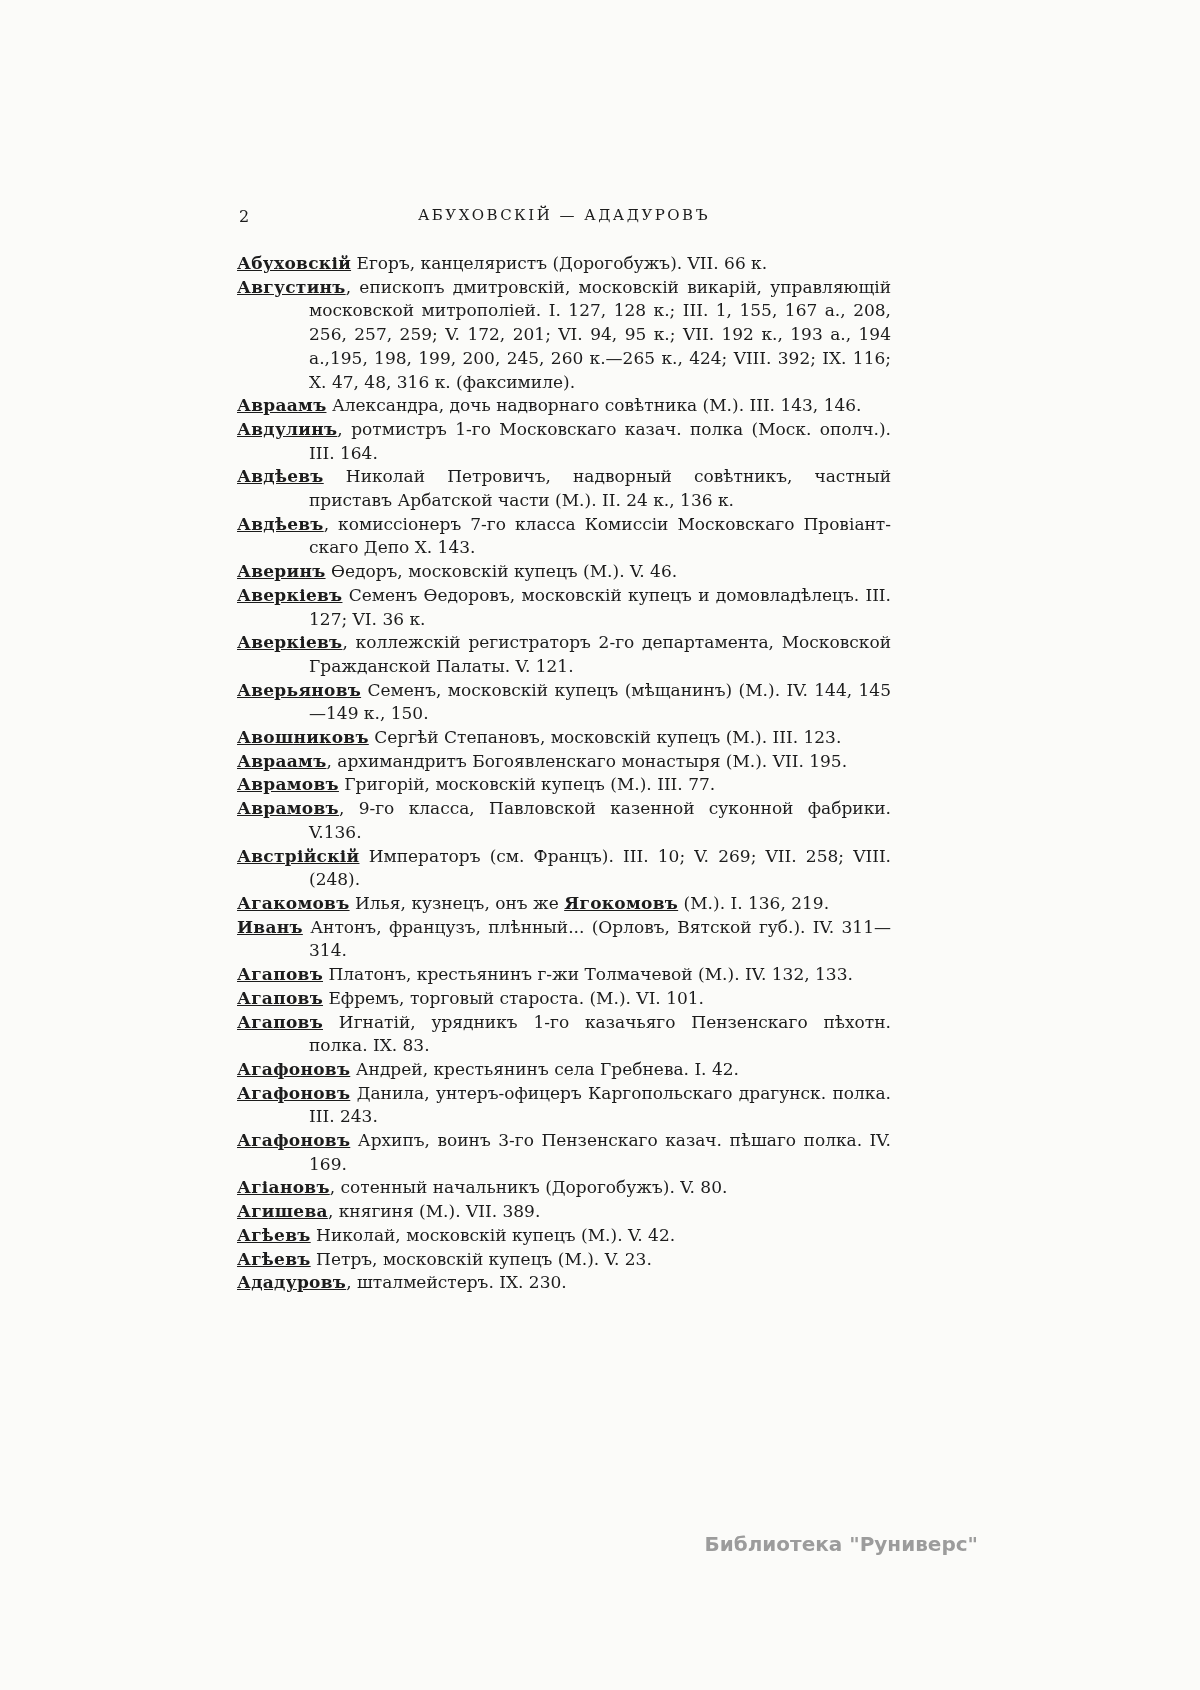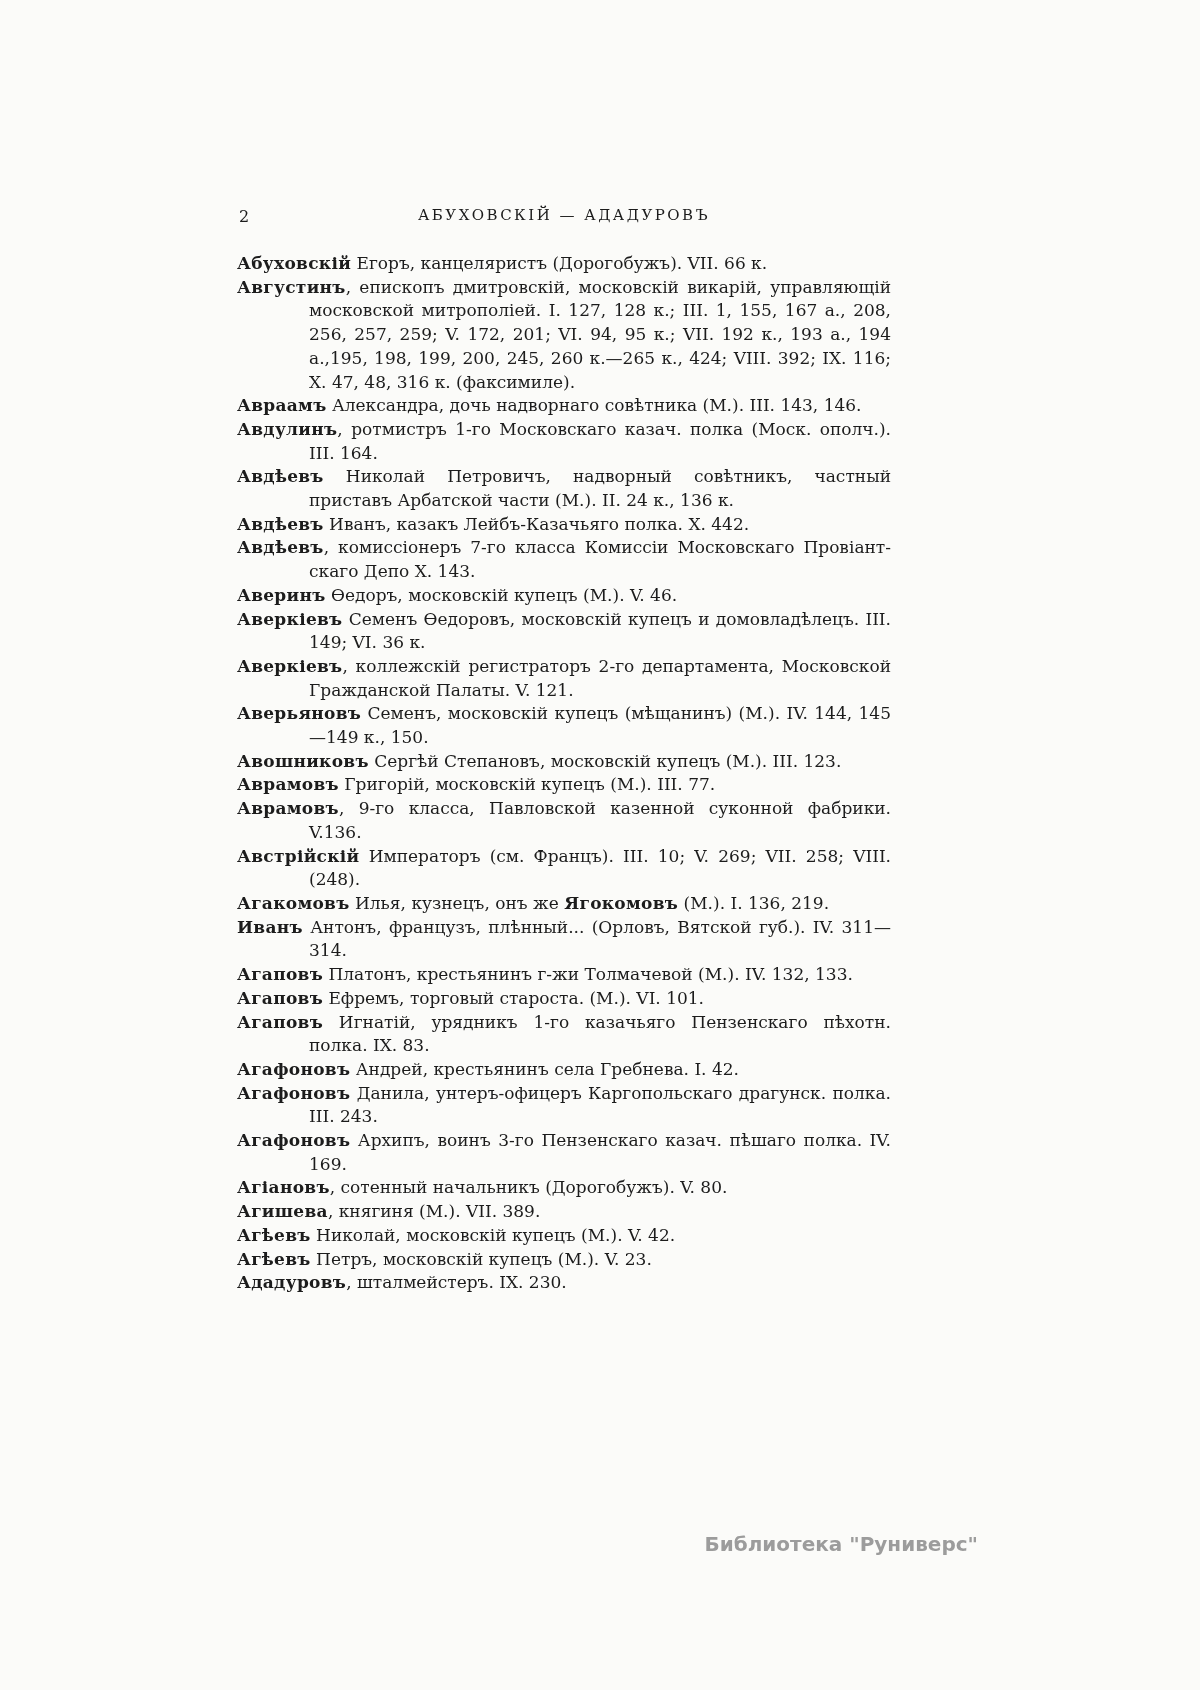--- a/index.html
+++ b/index.html
@@ -41,20 +41,21 @@
     line-height: 23.7px;
     text-align: justify;
   }
   .entry {
     padding-left: 72px;
     text-indent: -72px;
   }
   .entry .hw {
     font-weight: bold;
     letter-spacing: 0.3px;
+    text-decoration: underline;
   }
   .watermark {
     position: absolute;
     top: 1532px;
     right: 222px;
     font-family: "DejaVu Sans", "Liberation Sans", sans-serif;
     font-weight: bold;
     font-size: 20px;
     color: #9c9c9c;
   }
@@ -66,27 +67,27 @@
   <div class="header-row">
     <span class="page-number">2</span>
     <span class="running-head">АБУХОВСКІЙ — АДАДУРОВЪ</span>
   </div>
   <div class="entries">
       <div class="entry"><span class="hw">Абуховскій</span><span class="tx"> Егоръ, канцеляристъ (Дорогобужъ). VII. 66 к.</span></div>
       <div class="entry"><span class="hw">Августинъ</span><span class="tx">, епископъ дмитровскій, московскій викарій, управляю­щій московской митрополіей. I. 127, 128 к.; III. 1, 155, 167 а., 208, 256, 257, 259; V. 172, 201; VI. 94, 95 к.; VII. 192 к., 193 а., 194 а.,195, 198, 199, 200, 245, 260 к.—265 к., 424; VIII. 392; IX. 116; X. 47, 48, 316 к. (факсимиле).</span></div>
       <div class="entry"><span class="hw">Авраамъ</span><span class="tx"> Александра, дочь надворнаго совѣтника (М.). III. 143, 146.</span></div>
       <div class="entry"><span class="hw">Авдулинъ</span><span class="tx">, ротмистръ 1-го Московскаго казач. полка (Моск. ополч.). III. 164.</span></div>
       <div class="entry"><span class="hw">Авдѣевъ</span><span class="tx"> Николай Петровичъ, надворный совѣтникъ, частный приставъ Арбатской части (М.). II. 24 к., 136 к.</span></div>
-      <div class="entry"><span class="hw">Авдѣевъ</span><span class="tx"> Иванъ, казакъ Лейбъ-Казачьяго полка. X. 442.</span></div>
       <div class="entry"><span class="hw">Авдѣевъ</span><span class="tx">, комиссіонеръ 7-го класса Комиссіи Московскаго Провіант­скаго Депо X. 143.</span></div>
       <div class="entry"><span class="hw">Аверинъ</span><span class="tx"> Ѳедоръ, московскій купецъ (М.). V. 46.</span></div>
-      <div class="entry"><span class="hw">Аверкіевъ</span><span class="tx"> Семенъ Ѳедоровъ, московскій купецъ и домовладѣлецъ. III. 149; VI. 36 к.</span></div>
+      <div class="entry"><span class="hw">Аверкіевъ</span><span class="tx"> Семенъ Ѳедоровъ, московскій купецъ и домовладѣлецъ. III. 127; VI. 36 к.</span></div>
       <div class="entry"><span class="hw">Аверкіевъ</span><span class="tx">, коллежскій регистраторъ 2-го департамента, Московской Гражданской Палаты. V. 121.</span></div>
       <div class="entry"><span class="hw">Аверьяновъ</span><span class="tx"> Семенъ, московскій купецъ (мѣщанинъ) (М.). IV. 144, 145—149 к., 150.</span></div>
       <div class="entry"><span class="hw">Авошниковъ</span><span class="tx"> Сергѣй Степановъ, московскій купецъ (М.). III. 123.</span></div>
+      <div class="entry"><span class="hw">Авраамъ</span><span class="tx">, архимандритъ Богоявленскаго монастыря (М.). VII. 195.</span></div>
       <div class="entry"><span class="hw">Аврамовъ</span><span class="tx"> Григорій, московскій купецъ (М.). III. 77.</span></div>
       <div class="entry"><span class="hw">Аврамовъ</span><span class="tx">, 9-го класса, Павловской казенной суконной фабрики. V.136.</span></div>
       <div class="entry"><span class="hw">Австрійскій</span><span class="tx"> Императоръ (см. Францъ). III. 10; V. 269; VII. 258; VIII. (248).</span></div>
       <div class="entry"><span class="hw">Агакомовъ</span><span class="tx"> Илья, кузнецъ, онъ же </span><span class="hw">Ягокомовъ</span><span class="tx"> (М.). I. 136, 219.</span></div>
       <div class="entry"><span class="hw">Иванъ</span><span class="tx"> Антонъ, французъ, плѣнный... (Орловъ, Вятской губ.). IV. 311—314.</span></div>
       <div class="entry"><span class="hw">Агаповъ</span><span class="tx"> Платонъ, крестьянинъ г-жи Толмачевой (М.). IV. 132, 133.</span></div>
       <div class="entry"><span class="hw">Агаповъ</span><span class="tx"> Ефремъ, торговый староста. (М.). VI. 101.</span></div>
       <div class="entry"><span class="hw">Агаповъ</span><span class="tx"> Игнатій, урядникъ 1-го казачьяго Пензенскаго пѣхотн. полка. IX. 83.</span></div>
       <div class="entry"><span class="hw">Агафоновъ</span><span class="tx"> Андрей, крестьянинъ села Гребнева. I. 42.</span></div>
       <div class="entry"><span class="hw">Агафоновъ</span><span class="tx"> Данила, унтеръ-офицеръ Каргопольскаго драгунск. полка. III. 243.</span></div>

